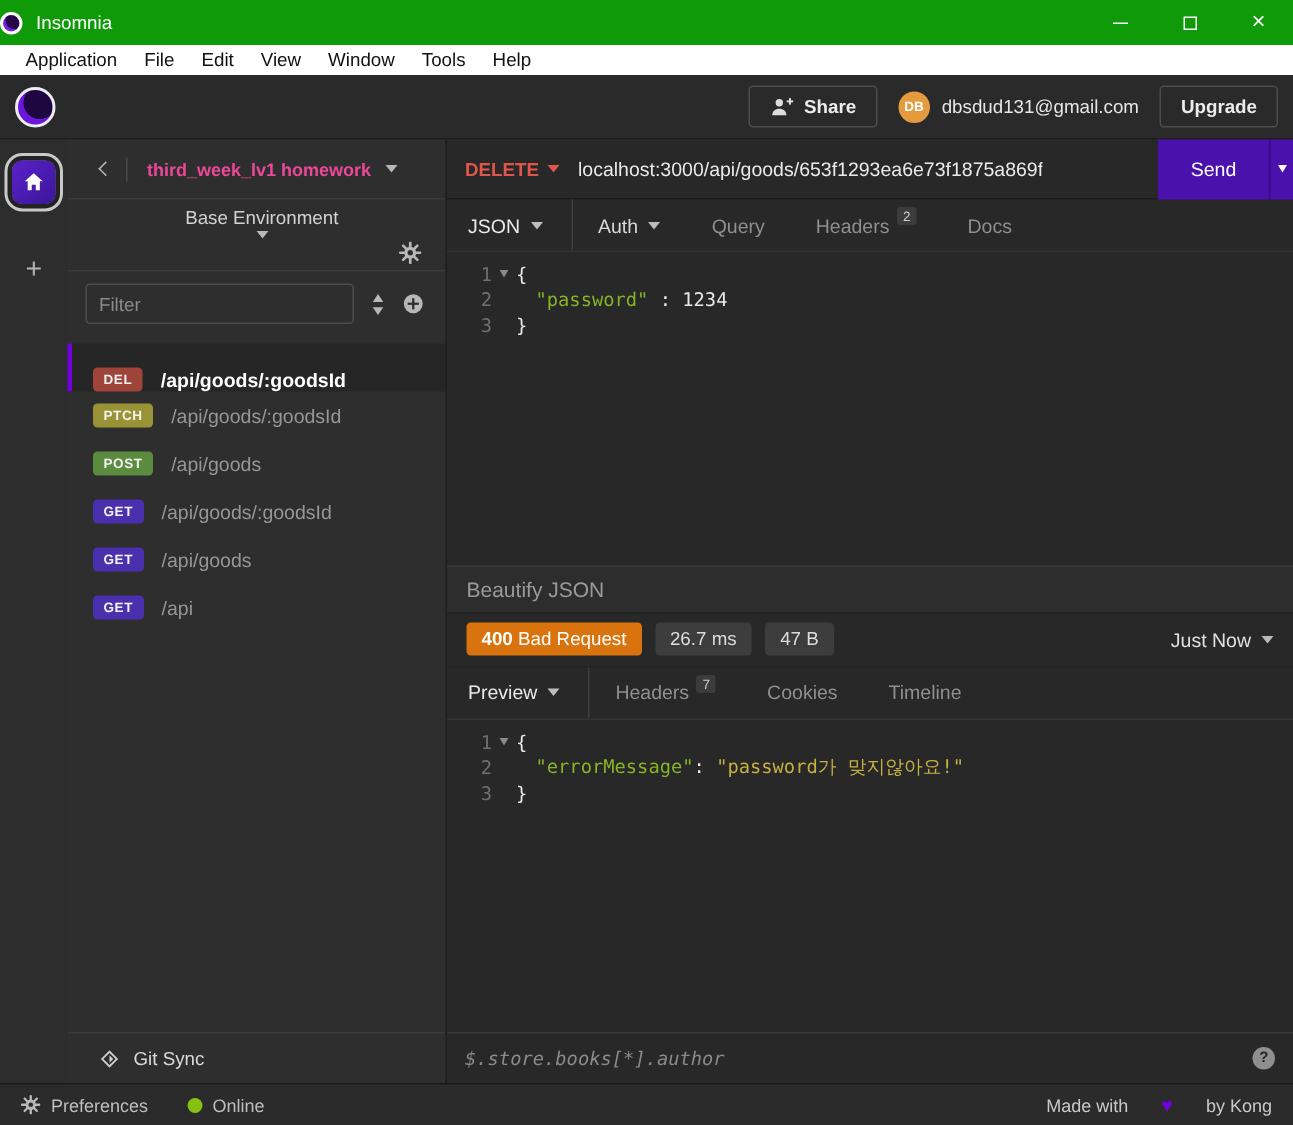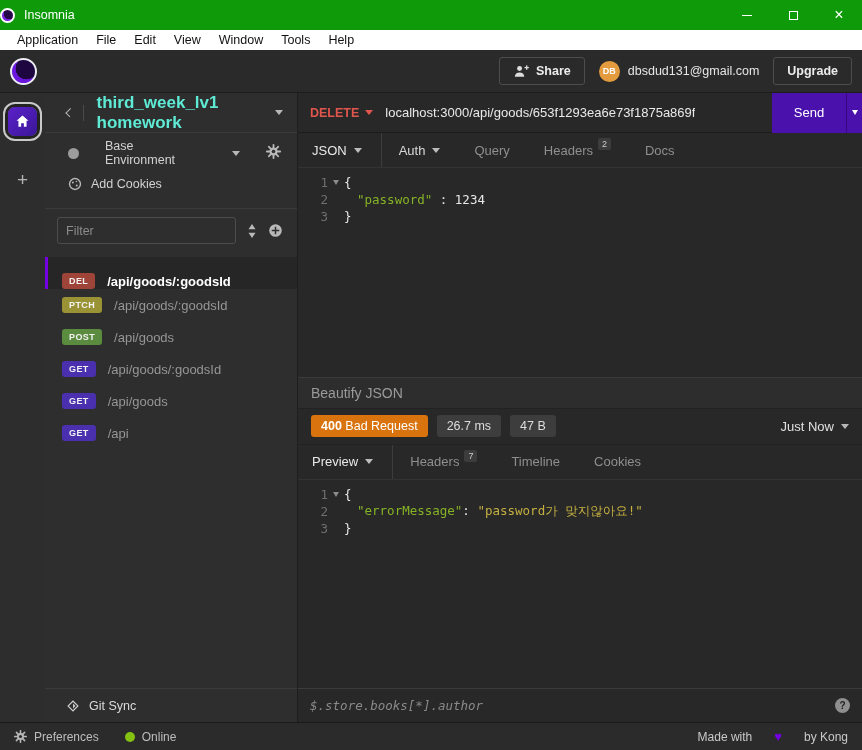--- a/index.html
+++ b/index.html
@@ -33,23 +33,23 @@
   .workarea { position:absolute; top:93px; left:0; right:0; bottom:28px; display:flex; }
   .rail { width:45px; background:#2d2d2d; display:flex; flex-direction:column; align-items:center; padding-top:9px; }
   .home-btn { width:29px; height:29px; border-radius:7px; background:linear-gradient(135deg,#5b21c9,#3a1698); display:flex; align-items:center; justify-content:center; box-shadow:0 0 0 3px #232323, 0 0 0 5px #c9c9c9; margin-top:5px; }
   .rail-plus { margin-top:33px; color:#b3b3b3; font-size:19px; font-weight:300; }
 
   
   .sidebar { width:252px; background:#2e2e2e; display:flex; flex-direction:column; }
   .sb-header { height:40px; display:flex; align-items:center; gap:10px; padding:0 14px 0 22px; border-bottom:1px solid #3b3b3b; }
   .chev-left { width:7px; height:7px; border-left:1.6px solid #b5b5b5; border-bottom:1.6px solid #b5b5b5; transform:rotate(45deg); }
   .sb-vdiv { width:1px; height:16px; background:#4a4a4a; }
-  .sb-title { color:#5eead4; font-size:17px; font-weight:700; margin-left:3px; }
+  .sb-title { color:#ec4899; font-size:12px; font-weight:700; margin-left:3px; }
   .caret { width:0; height:0; border-left:4px solid transparent; border-right:4px solid transparent; border-top:5px solid #b8b8b8; display:inline-block; }
-  .sb-env-row { height:34px; display:flex; align-items:center; gap:26px; padding:0 16px 0 23px; margin-top:3px; }
+  .sb-env-row { height:34px; display:flex; align-items:center; gap:2px; padding:0 16px 0 23px; margin-top:3px;flex-direction:column; }
   .env-dot { width:11px; height:11px; border-radius:50%; background:#9c9c9c; }
   .sb-env-row .lbl { color:#d2d2d2; font-size:12.5px; }
   .sb-env-row .gear-wrap { margin-left:auto; }
   .sb-cookie-row { height:28px; display:flex; align-items:center; gap:9px; padding:0 16px 0 23px; }
   .sb-cookie-row .lbl { color:#d2d2d2; font-size:12.5px; }
   .sb-filter-row { height:44px; display:flex; align-items:center; gap:11px; padding:0 14px 0 12px; border-top:1px solid #3b3b3b; margin-top:10px; }
   .sb-filter-input { flex:1; height:27px; background:transparent; border:1px solid #4c4c4c; border-radius:3px; color:#ddd; font-size:12.5px; padding:0 8px; font-family:inherit; outline:none; }
   .sb-filter-input::placeholder { color:#8b8b8b; }
   .sb-requests { flex:1; padding-top:5px; }
   .req-row { height:32px; display:flex; align-items:center; gap:12px; padding-left:17px; position:relative; }
@@ -192,29 +192,20 @@
                 <rect x="8.8" y="0" width="2.4" height="20" rx="1"></rect>
                 <rect x="0" y="8.8" width="20" height="2.4" rx="1"></rect>
                 <rect x="8.8" y="0" width="2.4" height="20" rx="1" transform="rotate(45 10 10)"></rect>
                 <rect x="8.8" y="0" width="2.4" height="20" rx="1" transform="rotate(-45 10 10)"></rect>
               </g>
               <circle cx="10" cy="10" r="2.4" fill="#2e2e2e"></circle>
             </svg>
         </span>
       </div>
 
-      <div class="sb-cookie-row">
-        <svg width="14" height="14" viewBox="0 0 20 20">
-            <circle cx="10" cy="10" r="7.8" fill="none" stroke="#b8b8b8" stroke-width="2"></circle>
-            <circle cx="7" cy="8" r="1.4" fill="#b8b8b8"></circle>
-            <circle cx="12.5" cy="12" r="1.4" fill="#b8b8b8"></circle>
-            <circle cx="12" cy="6.5" r="1.1" fill="#b8b8b8"></circle>
-          </svg>
-        <span class="lbl">Add Cookies</span>
-      </div>
 
       <div class="sb-filter-row">
         <input class="sb-filter-input" placeholder="Filter" style="">
         <svg width="10" height="14" viewBox="0 0 10 16">
             <path d="M5 0l4 6H1z" fill="#b8b8b8"></path>
             <path d="M5 16l4-6H1z" fill="#b8b8b8"></path>
           </svg>
         <svg width="15" height="15" viewBox="0 0 20 20">
             <circle cx="10" cy="10" r="8.4" fill="#b8b8b8"></circle>
             <rect x="9" y="5" width="2" height="10" fill="#2e2e2e"></rect>
@@ -326,24 +317,24 @@
       <div class="tabbar">
         <div class="tab active sep">
           <span>Preview</span>
           <span class="caret"></span>
         </div>
         <div class="tab">
           <span>Headers</span>
           <span class="tab-badge">7</span>
         </div>
         <div class="tab">
+          <span>Cookies</span>
+        </div>
+        <div class="tab">
           <span>Timeline</span>
-        </div>
-        <div class="tab">
-          <span>Cookies</span>
         </div>
       </div>
 
       <div class="editor">
         <div class="code-line">
           <span class="ln">1</span>
           <span class="fold">
               <span class="caret"></span>
             </span>
           <span class="code tok-plain">{</span>

